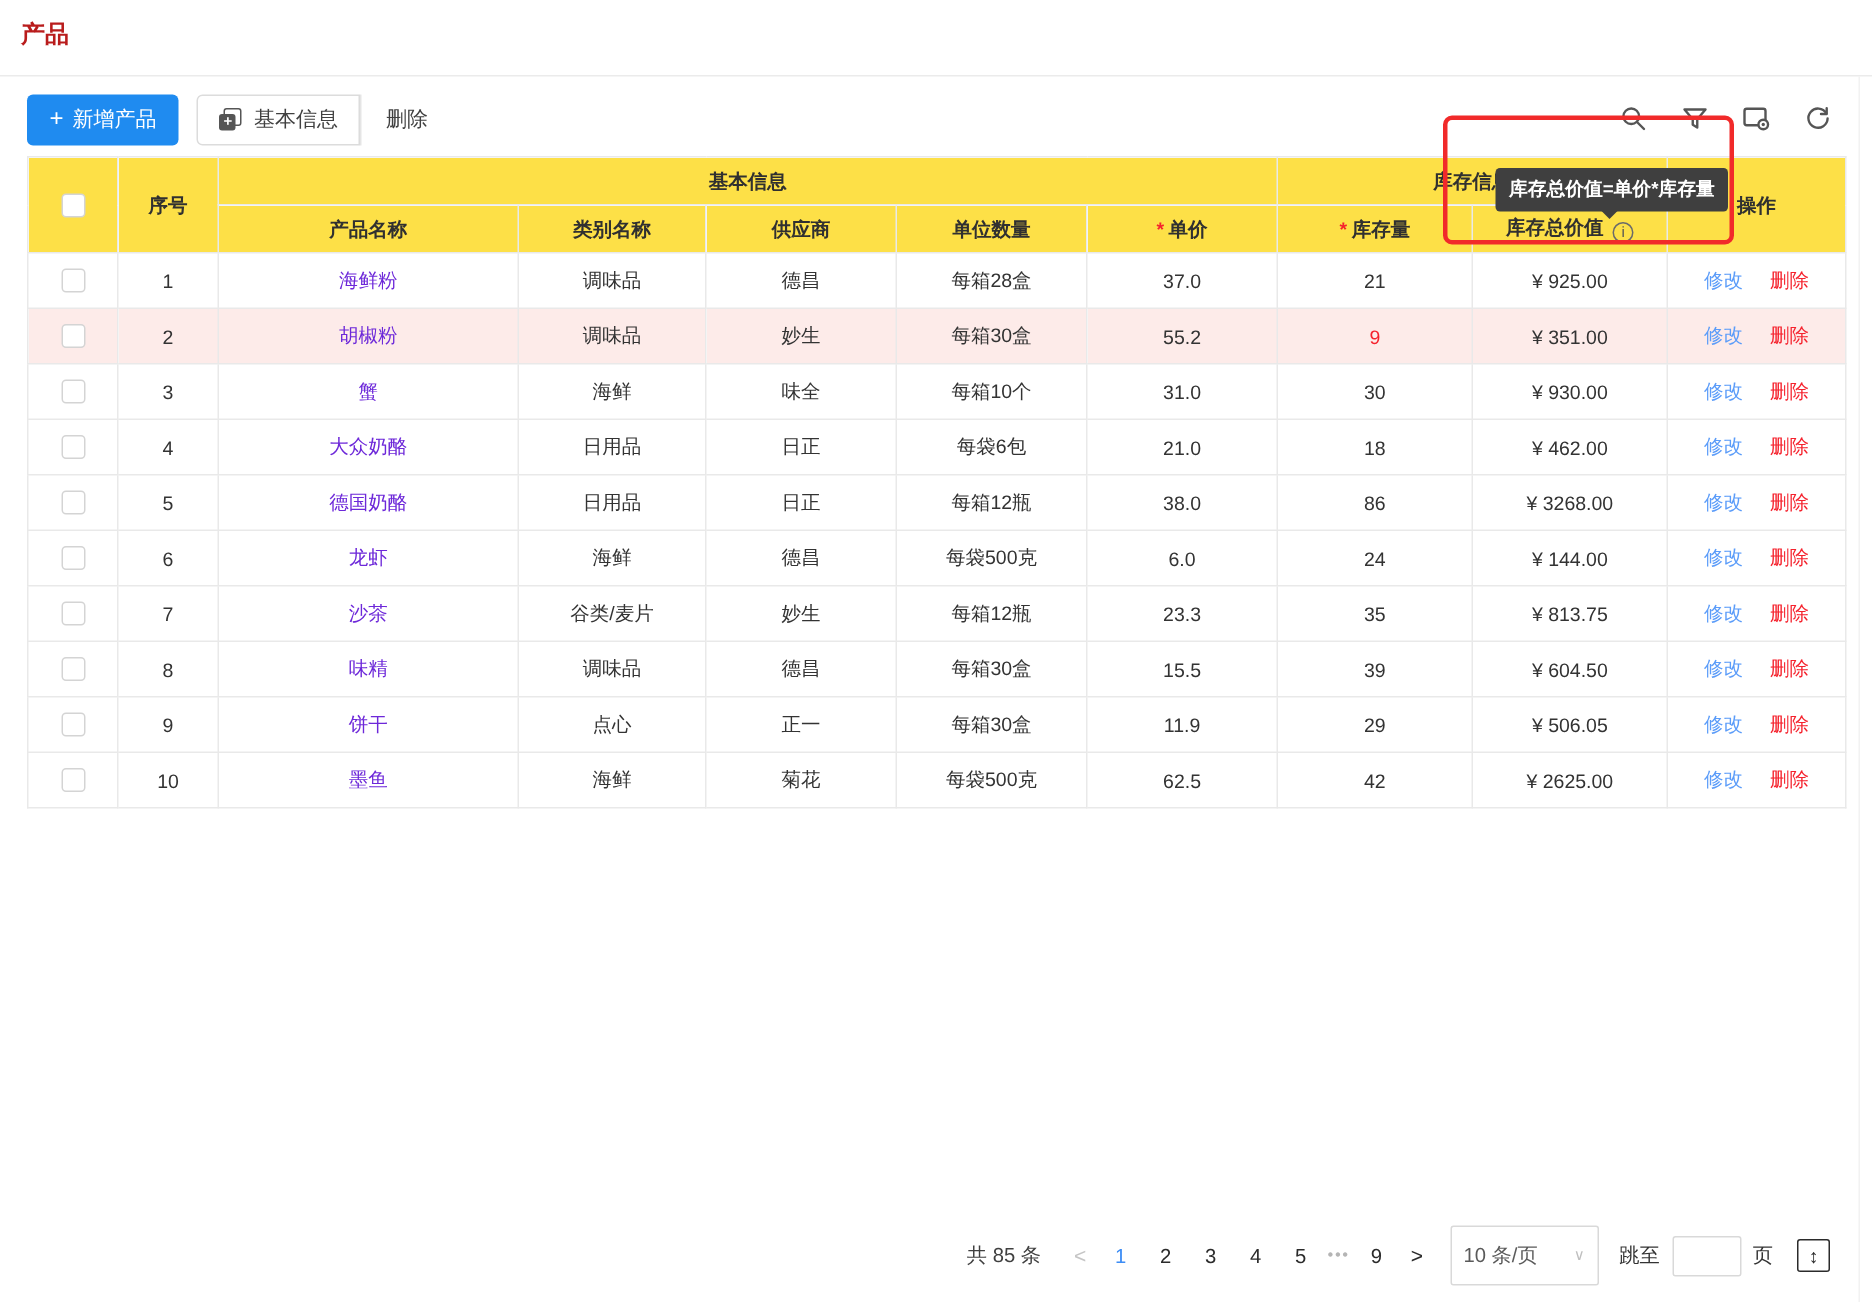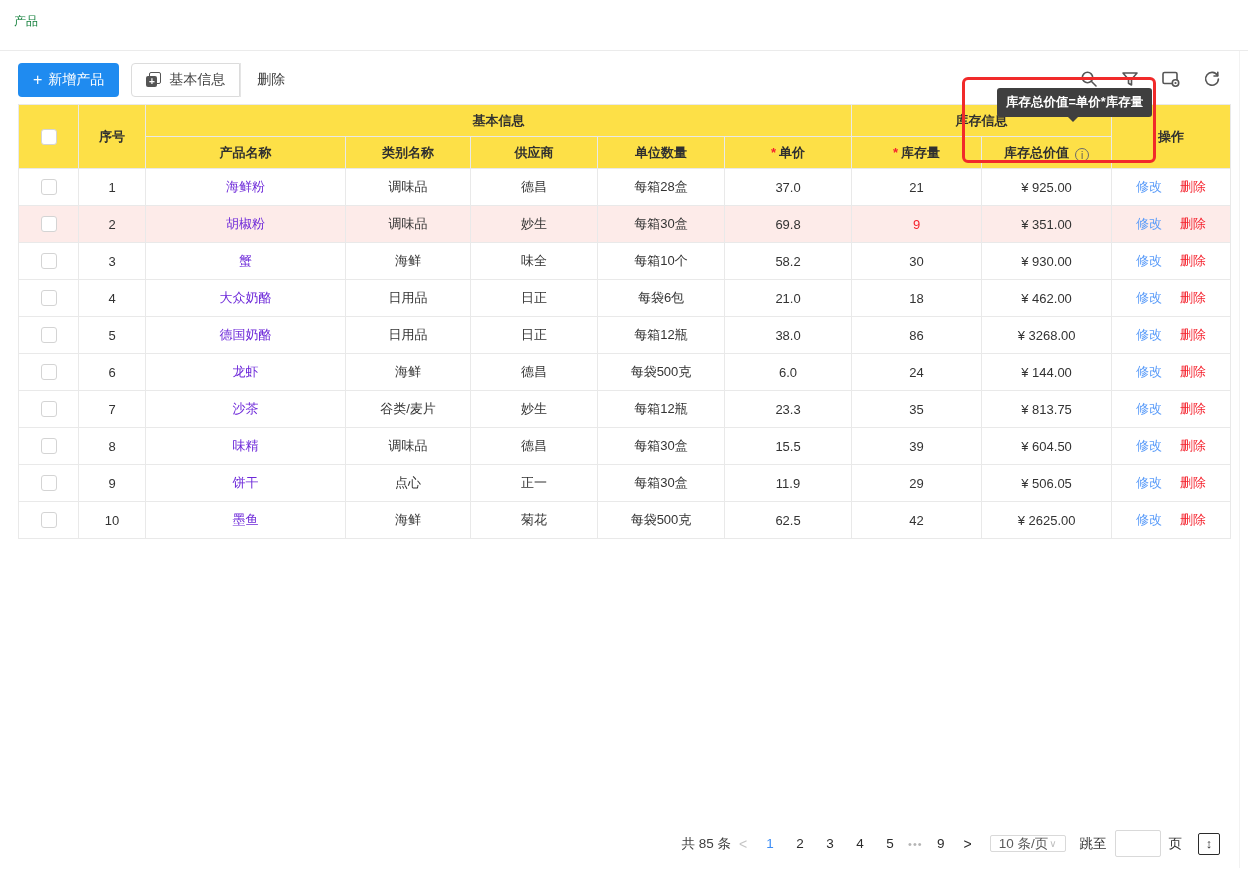--- a/index.html
+++ b/index.html
@@ -1,19 +1,19 @@
 <!DOCTYPE html>
 <html><head>
 <meta charset="utf-8">
 <style>
   * { margin:0; padding:0; box-sizing:border-box; }
   html,body { width:1248px; height:869px; background:#fff; overflow:hidden; }
   body { font-family:"Liberation Sans","DejaVu Sans",sans-serif; color:#262626; font-size:13px; position:relative; }
 
-  .page-title { position:absolute; left:14px; top:13px; font-size:12px; font-weight:400; color:#15803d; }
+  .page-title { position:absolute; left:14px; top:13px; font-size:16px; font-weight:700; color:#b91c1c; }
   .top-divider { position:absolute; left:0; top:50px; width:1248px; height:1px; background:#ebebeb; }
   .panel-right-border { position:absolute; right:8px; top:51px; width:1px; height:817px; background:#f2f2f2; }
 
   
   .toolbar { position:absolute; left:18px; top:63px; height:34px; display:flex; align-items:center; }
   .btn-primary { height:34px; padding:0 15px; background:#1f8bf0; color:#fff; border:none; border-radius:4px;
     font-size:14px; display:flex; align-items:center; gap:6px; cursor:pointer; }
   .btn-primary .plus { font-size:16px; font-weight:400; line-height:1; }
   .btn-default { height:34px; margin-left:12px; padding:0 14px; background:#fff; color:#404040; border:1px solid #dcdcdc;
     border-radius:4px 0 0 4px; font-size:14px; display:flex; align-items:center; gap:7px; cursor:pointer; }
@@ -39,35 +39,35 @@
   a.cell-link { color:#6d28d9; text-decoration:none; cursor:pointer; }
   .stock-alert { color:#f5222d; }
   .action-edit { color:#5b9cf9; margin-right:18px; text-decoration:none; cursor:pointer;text-align:center; }
   .action-delete { color:#f5222d; text-decoration:none; cursor:pointer; }
   .info-icon { display:inline-block; width:14px; height:14px; border:1px solid #6a6a6a; border-radius:50%;
     font-size:10px; line-height:13px; color:#555; font-weight:400; vertical-align:-2px; margin-left:6px; font-style:normal; }
   .cb { display:inline-block; width:16px; height:16px; border:1px solid #d4d4d4; border-radius:3px; background:#fff; vertical-align:middle; cursor:pointer; }
 
   
   .highlight-box { position:absolute; left:962px; top:77px; width:194px; height:86px; border:3px solid #f12a2a; border-radius:6px; z-index:30; pointer-events:none; }
-  .tooltip { position:absolute; left:997px; top:88px; z-index:25; background:#3f3f3f; color:#fff; font-size:12.5px;
+  .tooltip { position:absolute; left:997px; top:112px; z-index:25; background:#3f3f3f; color:#fff; font-size:12.5px;
     font-weight:700; padding:6px 9px; border-radius:3px; white-space:nowrap; }
   .tooltip::after { content:""; position:absolute; left:70px; bottom:-5px; border-left:6px solid transparent;
     border-right:6px solid transparent; border-top:6px solid #3f3f3f; }
 
   
   .pagination { position:absolute; right:28px; bottom:12px; display:flex; align-items:center; font-size:13.5px; color:#333; }
-  .pg-total { color:#404040; }
+  .pg-total { margin-right:14px; color:#404040; }
   .pg-arrow { width:24px; text-align:center; cursor:pointer; color:#2b2b2b; font-size:14px; }
   .pg-arrow.disabled { color:#c5c5c5; cursor:default; }
   .pg-num { min-width:24px; text-align:center; margin:0 3px; cursor:pointer; color:#2b2b2b; }
   .pg-num.active { color:#3d8df5; }
   .pg-ellipsis { color:#b5b5b5; letter-spacing:1px; font-size:11px; margin:0 3px; cursor:pointer; }
-  .pg-size { margin-left:10px; height:17px; border:1px solid #d9d9d9; border-radius:2px; padding:0 8px; display:flex;
-    align-items:center; gap:1px; color:#5a5a5a; cursor:pointer; background:#fff; }
+  .pg-size { margin-left:10px; height:40px; border:1px solid #d9d9d9; border-radius:2px; padding:0 8px; display:flex;
+    align-items:center; gap:24px; color:#5a5a5a; cursor:pointer; background:#fff; }
   .pg-size .chev { color:#bfbfbf; font-size:10px; }
   .pg-jump-label { margin-left:14px; color:#333; }
   .pg-jump-input { width:46px; height:27px; border:1px solid #d9d9d9; border-radius:2px; margin:0 8px; padding:0 4px; font-size:13px; }
   .pg-suffix { color:#333; }
   .pg-topbtn { margin-left:16px; width:22px; height:22px; border:1.6px solid #2b2b2b; border-radius:2px; display:flex;
     align-items:center; justify-content:center; font-size:13px; color:#2b2b2b; cursor:pointer; background:#fff; }
 </style>
 </head>
 <body>
 
@@ -161,33 +161,33 @@
         <td>¥ 925.00</td>
         <td><a class="action-edit">修改</a><a class="action-delete">删除</a></td>
       </tr>
       <tr class="row-highlight">
         <td><span class="cb"></span></td>
         <td>2</td>
         <td><a class="cell-link">胡椒粉</a></td>
         <td>调味品</td>
         <td>妙生</td>
         <td>每箱30盒</td>
-        <td>69.8</td>
+        <td>55.2</td>
         <td class="stock-alert">9</td>
         <td>¥ 351.00</td>
         <td><a class="action-edit">修改</a><a class="action-delete">删除</a></td>
       </tr>
       <tr>
         <td><span class="cb"></span></td>
         <td>3</td>
         <td><a class="cell-link">蟹</a></td>
         <td>海鲜</td>
         <td>味全</td>
         <td>每箱10个</td>
-        <td>58.2</td>
+        <td>31.0</td>
         <td>30</td>
         <td>¥ 930.00</td>
         <td><a class="action-edit">修改</a><a class="action-delete">删除</a></td>
       </tr>
       <tr>
         <td><span class="cb"></span></td>
         <td>4</td>
         <td><a class="cell-link">大众奶酪</a></td>
         <td>日用品</td>
         <td>日正</td>

